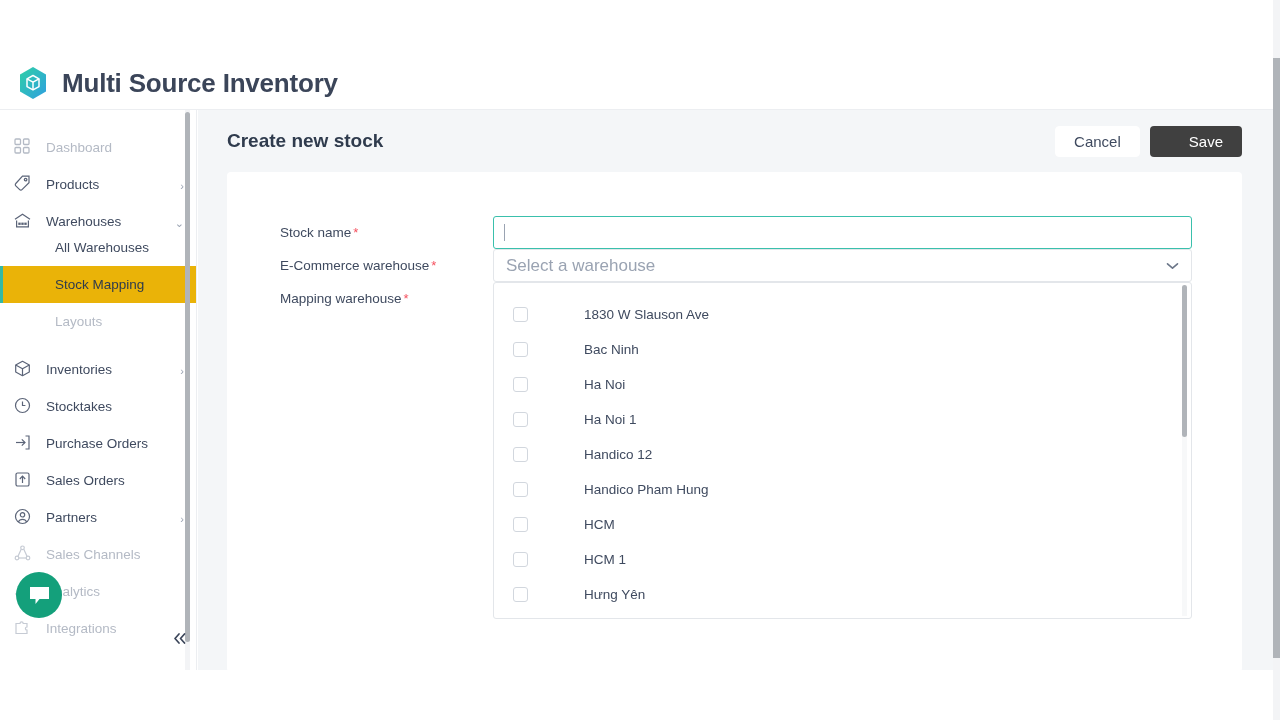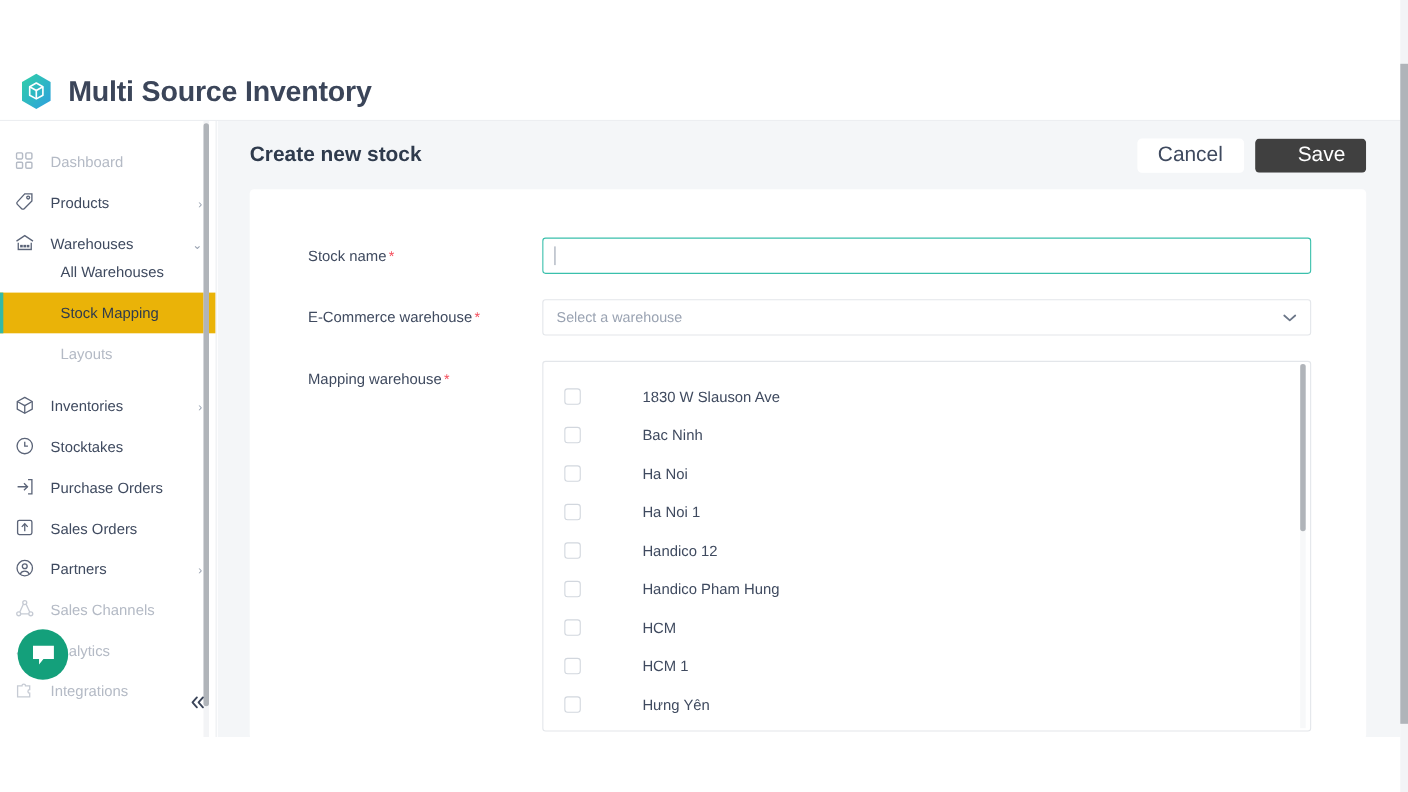--- a/index.html
+++ b/index.html
@@ -96,40 +96,39 @@
     width: 1075px; height: 560px;
     background: #f4f6f8;
   }
   .page-head {
     height: 62px; display: flex; align-items: center;
     padding: 0 31px 0 29px;
   }
   .page-title { font-size: 19px; font-weight: 700; color: #2f3b4d; }
   .head-actions { margin-left: auto; display: flex; align-items: center; gap: 10px; }
   .btn {
-    height: 31px; border-radius: 4px; font-size: 19px;
+    height: 31px; border-radius: 4px; font-size: 15px;
     display: inline-flex; align-items: center; justify-content: center;
     cursor: pointer; border: 1px solid transparent; padding: 0 18px;
   }
   .btn-cancel { background: #ffffff; color: #3f4a5f; border-color: #ffffff; }
   .btn-save { background: #404040; color: #ffffff; min-width: 62px; padding-left: 38px; }
 
   .card {
     margin: 0 31px 0 29px;
     background: #ffffff;
     border-radius: 4px;
     min-height: 500px;
     padding: 44px 0 0 0;
     position: relative;
   }
 
   .field-row {
     display: flex; align-items: flex-start;
     padding-left: 53px; padding-right: 50px;
-    margin-bottom: 23px;
   }
   .field-label {
     width: 213px; flex: none;
     font-size: 13.5px; color: #3f4a5f;
     padding-top: 9px; line-height: 1.2;
   }
   .req { color: #f5515f; font-size: 13px; margin-left: 2px; }
 
   .field-ctrl { flex: 1; min-width: 0; }
 
@@ -144,21 +143,21 @@
   .caret {
     position: absolute; left: 11px; top: 8px; width: 1px; height: 17px;
     background: #9aa3b2;
   }
   .input-wrap { position: relative; }
 
   .select-box {
     width: 100%; height: 33px;
     border: 1px solid #e3e6ea; border-radius: 3px;
     display: flex; align-items: center;
-    padding: 0 12px; font-size: 13px; color: #9aa3b2;
+    padding: 0 12px; font-size: 17px; color: #9aa3b2;
     background: #ffffff; cursor: pointer;
   }
   .select-box .sel-chev { margin-left: auto; color: #6b7688; font-size: 11px; }
 
   .checklist {
     width: 100%; height: 337px;
     border: 1px solid #e3e6ea; border-radius: 3px;
     background: #ffffff; overflow: hidden;
     position: relative; padding-top: 14px;
   }

